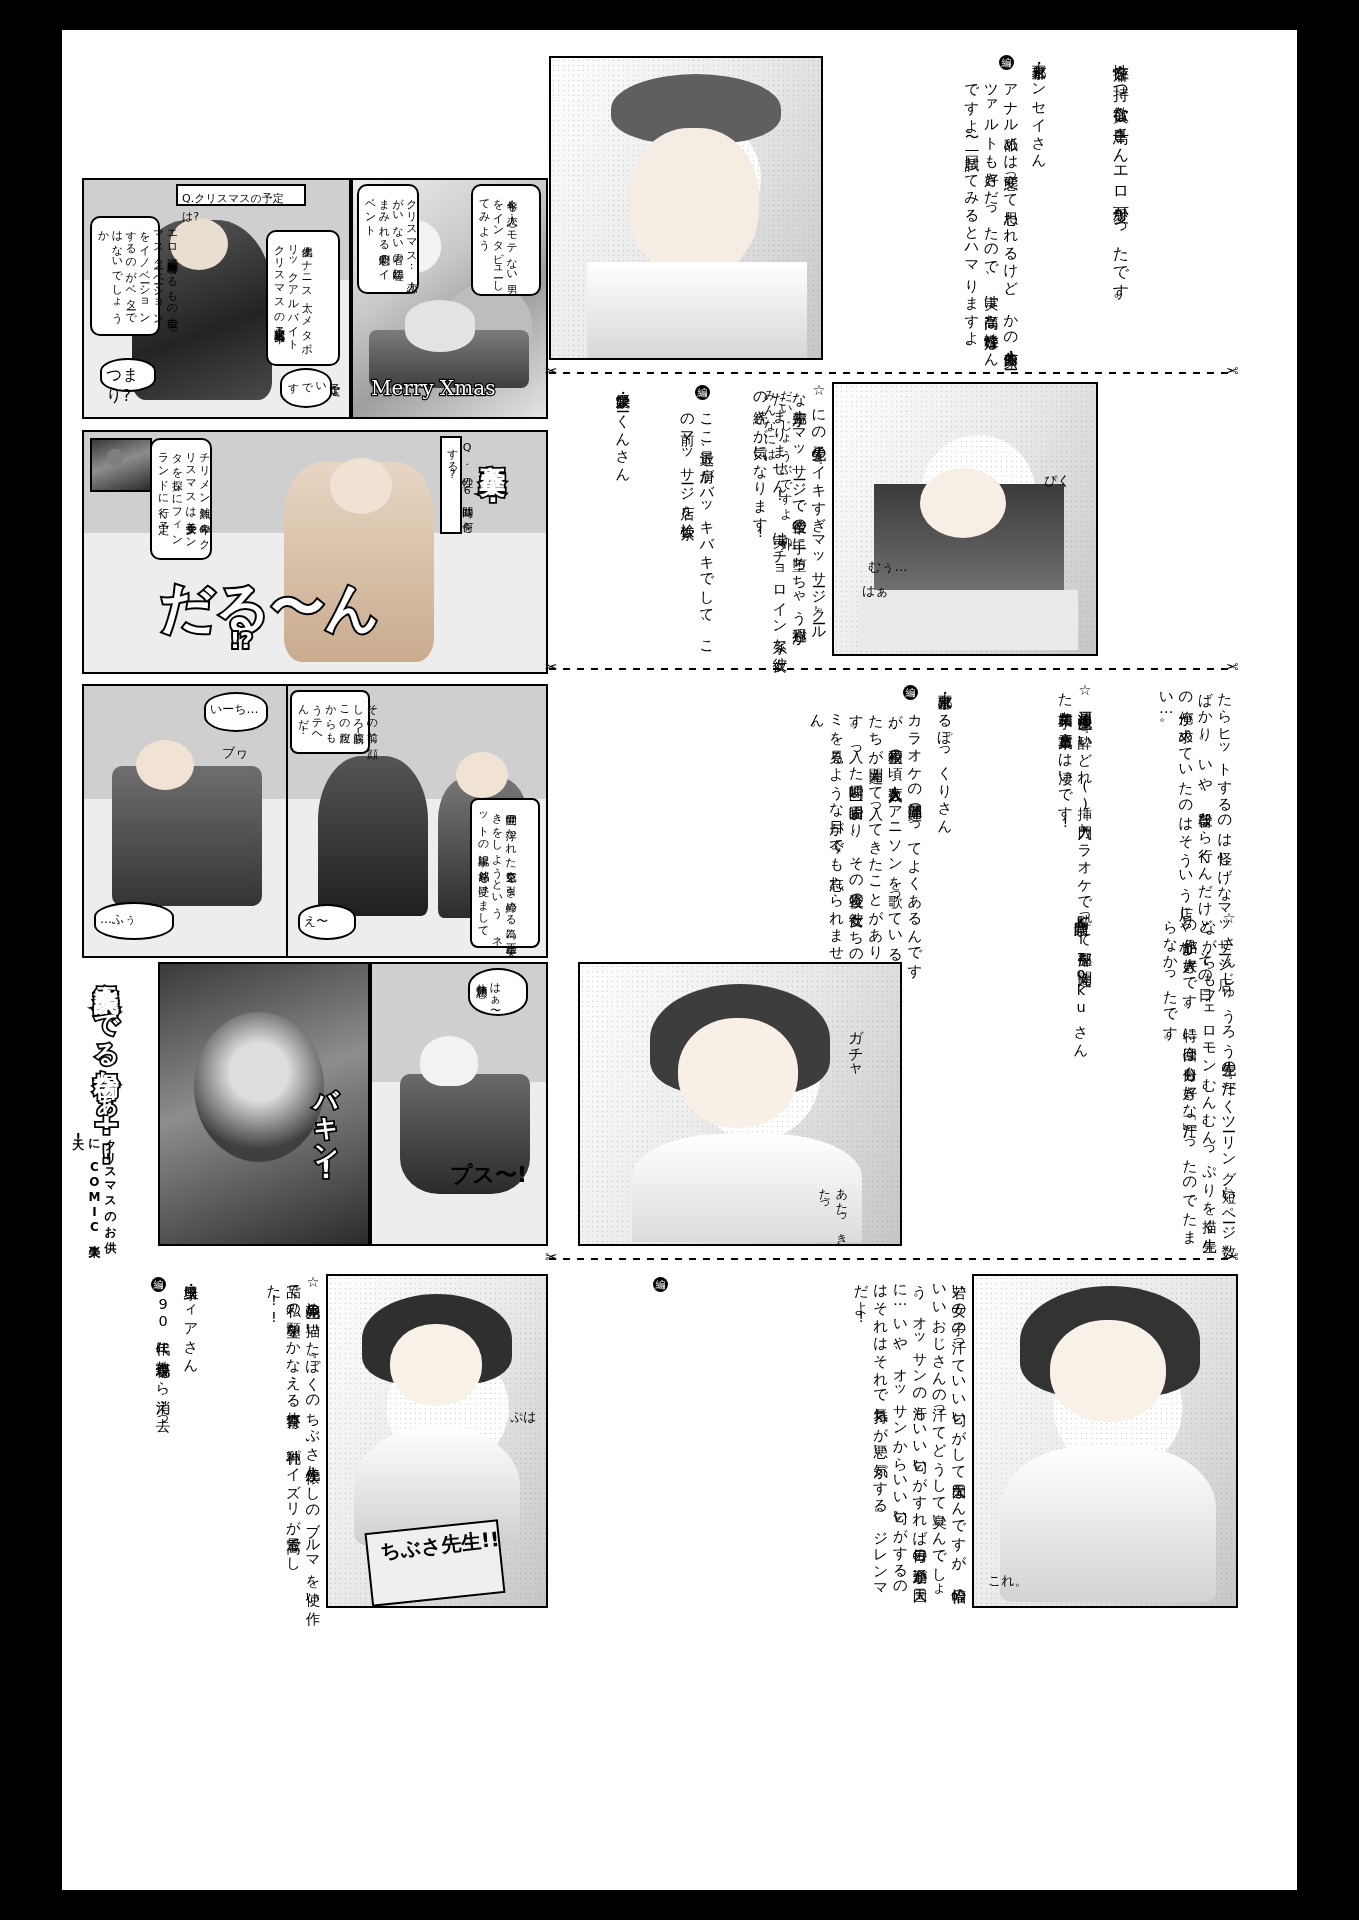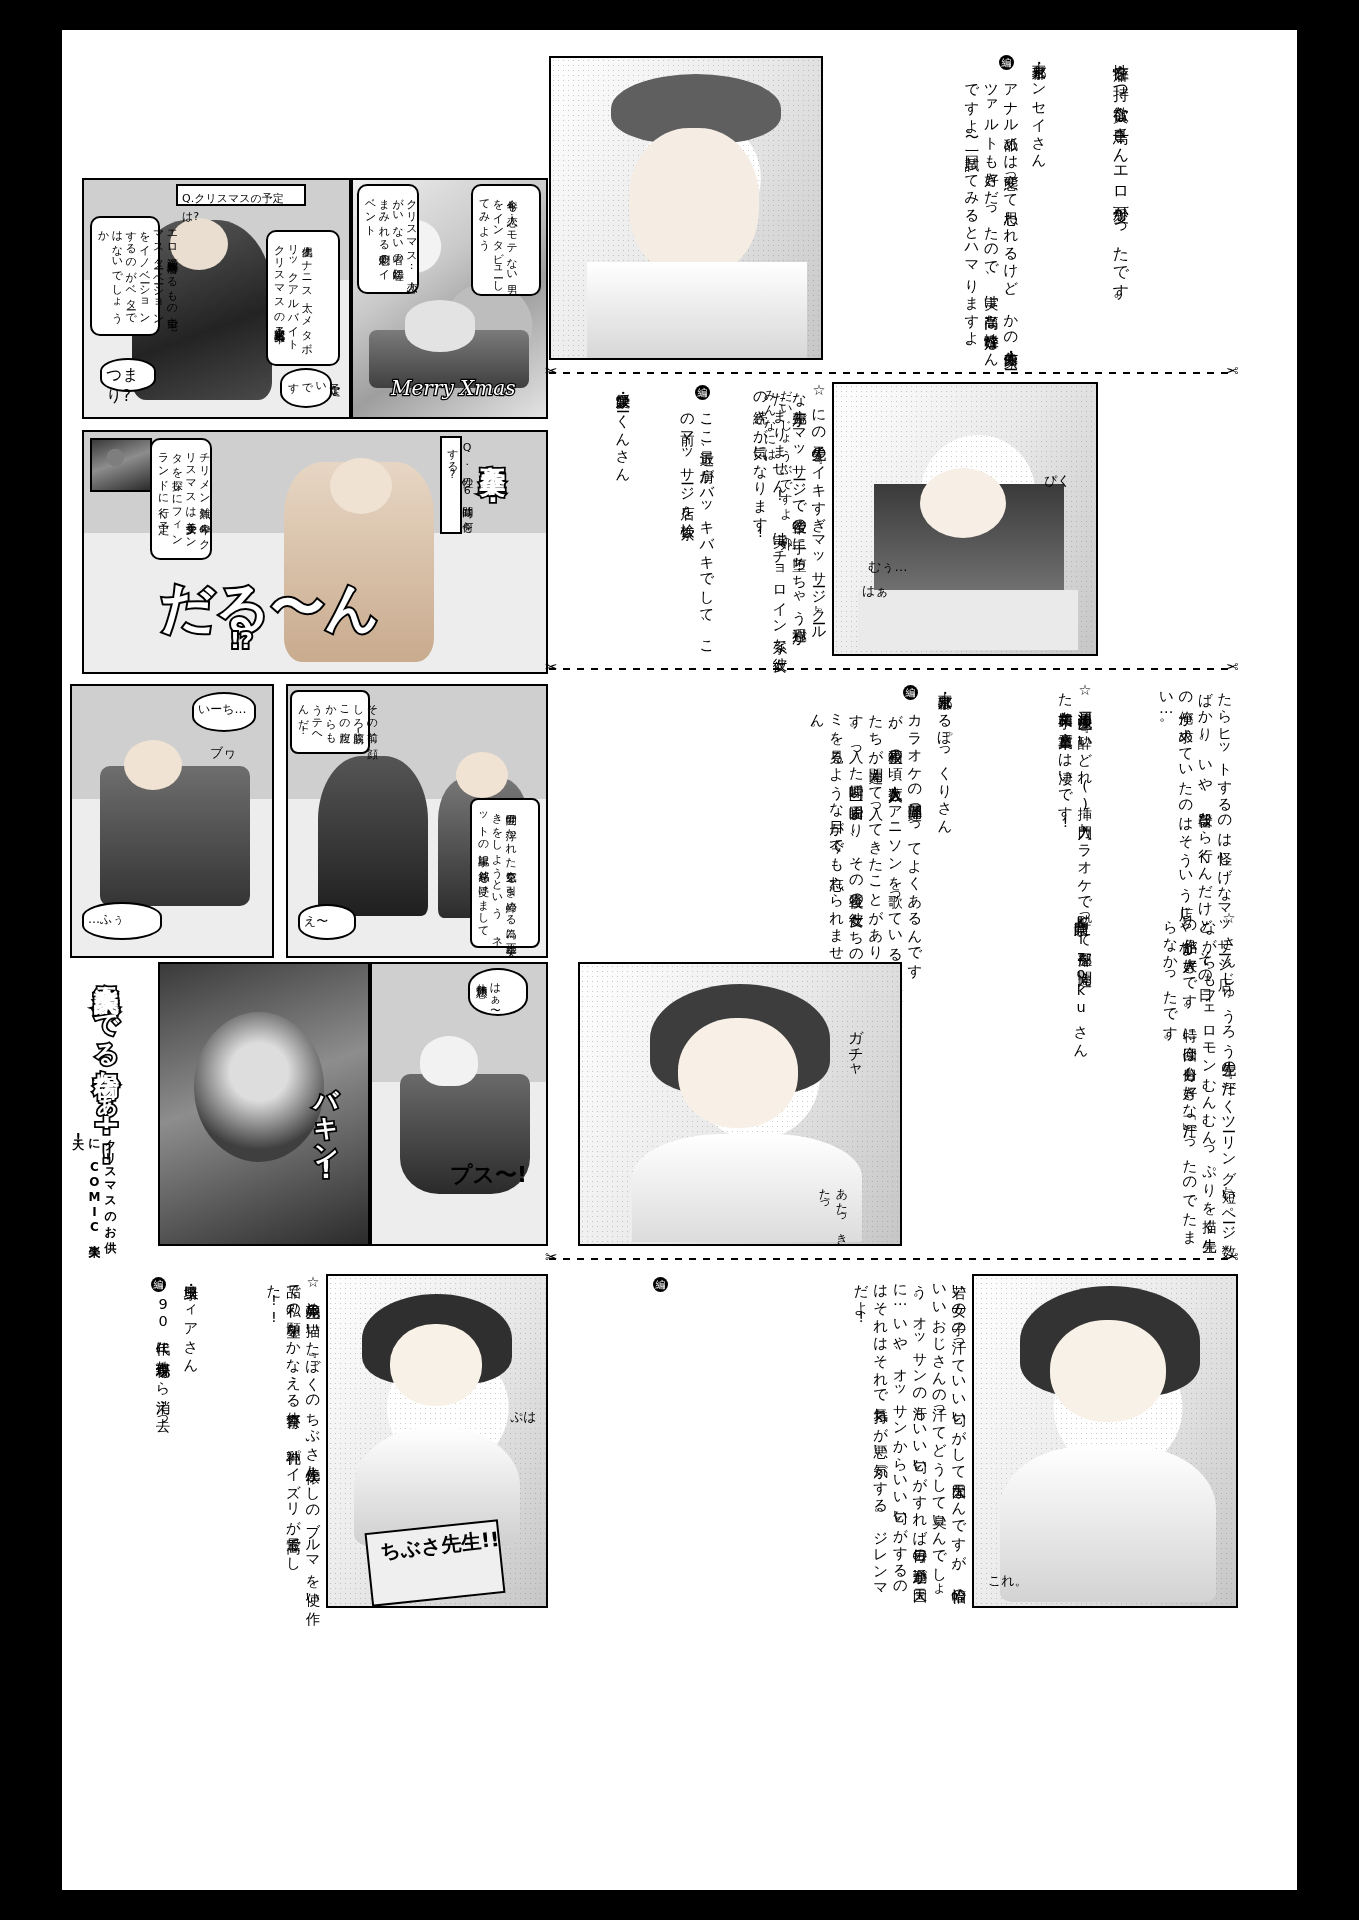--- a/index.html
+++ b/index.html
@@ -216,26 +216,24 @@
     background: #fff;
     border: 2px solid #000;
     padding: 4px 3px;
     box-sizing: border-box;
   }
   .labelbox .vt { font-size: 11px; }
 
   .xmas {
     position: absolute;
     font-family: "DejaVu Serif", serif;
-    font-style: italic;
     font-size: 20px;
     color: #fff;
     -webkit-text-stroke: 2.5px #000;
     paint-order: stroke fill;
-    margin-left: 20px;
   }
   .sfx {
     position: absolute;
     font-family: "DejaVu Sans", sans-serif;
     font-weight: normal;
     color: #000;
   }
   .vert-shout {
     position: absolute;
     font-family: "DejaVu Sans", sans-serif;
@@ -355,21 +353,21 @@
       <div style="position:absolute; right:112px; top:22px; height:246px;">
         <span class="vt">ここ最近、肩がバッキバキでして、この前マッサージ店を検索し</span>
       </div>
       <div style="position:absolute; right:196px; top:0; height:268px;">
         <span class="vt">愛媛県・ひーくんさん</span>
       </div>
     </div>
 
     <div class="divider" style="left:487px; top:632px; width:686px;"></div>
 
-    <div class="panel" style="left:8px; top:654px; width:200px; height:270px;">
+    <div class="panel" style="left:20px; top:654px; width:200px; height:270px;padding-left:18px;">
       <div class="ph room"></div>
       <div style="position:absolute; left:28px; top:80px; width:150px; height:140px; background:linear-gradient(#6e6e6e,#343434); border-radius:10px;"></div>
       <div style="position:absolute; left:52px; top:54px; width:58px; height:50px; background:#f1e3d3; border-radius:50%;"></div>
       <div class="bub round" style="left:120px; top:6px; width:64px; height:40px;">
         <span style="font-family:'DejaVu Sans',sans-serif; font-size:12px;">いーち…</span>
       </div>
       <div class="sfx" style="left:138px; top:58px; font-size:13px;">ブヮ</div>
       <div class="bub round" style="left:10px; top:216px; width:80px; height:38px;">
         <span style="font-family:'DejaVu Sans',sans-serif; font-size:12px;">…ふぅ</span>
       </div>

